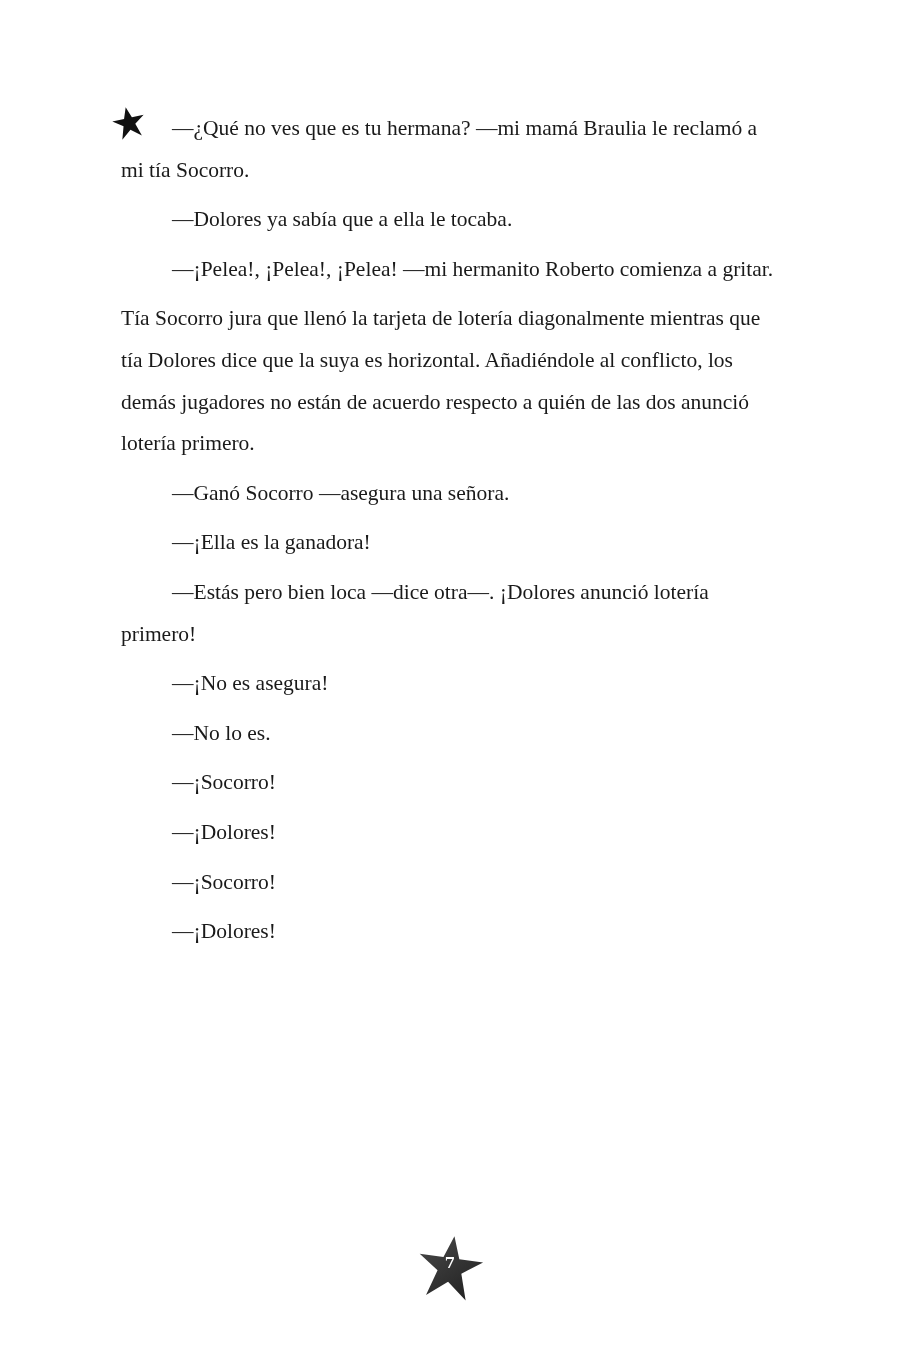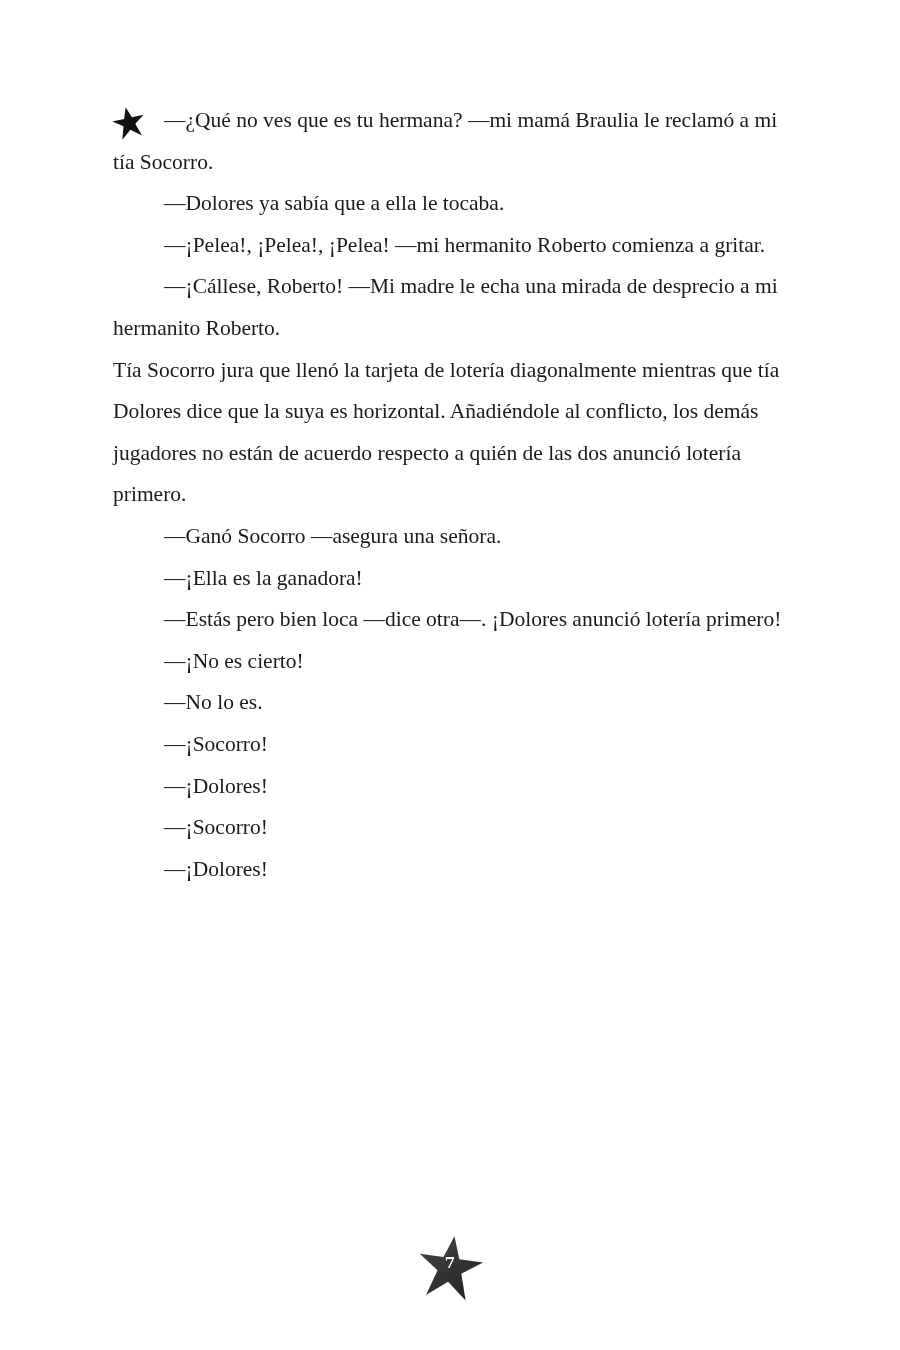--- a/index.html
+++ b/index.html
@@ -6,47 +6,46 @@
   body { width: 900px; height: 1350px; position: relative; overflow: hidden; }
   .page {
     position: absolute; left: 0; top: 0; width: 900px; height: 1350px;
     font-family: "Liberation Serif", "DejaVu Serif", serif;
     color: #1a1a1a;
   }
   .text-block {
     position: absolute; left: 113px; top: 100px; width: 670px;
     font-size: 21.5px; line-height: 41.6px;
   }
-  .p { margin: 0; padding: 0; }
+  .p { margin: 8px; padding: 0; }
   .indent { text-indent: 51px; }
   .corner-star { position: absolute; left: 112px; top: 106px; width: 34px; height: 34px; }
   .page-star { position: absolute; left: 416px; top: 1234px; width: 68px; height: 68px; }
   .page-number {
     position: absolute; left: 416px; top: 1254px; width: 68px; text-align: center;
     font-family: "DejaVu Serif", serif; font-weight: bold; font-size: 15px; color: #ffffff;
   }
 </style>
 </head>
 <body>
 
 <div class="page">
   <svg class="corner-star" viewBox="0 0 34 34">
     <polygon points="17,1 21,12 33,12 23,19 27,32 17,24 7,32 11,19 1,12 13,12" fill="#111111" transform="rotate(-12 17 17)"></polygon>
   </svg>
 
   <div class="text-block">
     <p class="p indent">—¿Qué no ves que es tu hermana? —mi mamá Braulia le reclamó a mi tía Socorro.</p>
     <p class="p indent">—Dolores ya sabía que a ella le tocaba.</p>
     <p class="p indent">—¡Pelea!, ¡Pelea!, ¡Pelea! —mi hermanito Roberto comienza a gritar.</p>
-    <p class="p indent">—¡Cállese, Roberto! —Mi madre le echa una mirada de desprecio a mi hermanito Roberto.</p>
     <p class="p">Tía Socorro jura que llenó la tarjeta de lotería diagonalmente mientras que tía Dolores dice que la suya es horizontal. Añadiéndole al conflicto, los demás jugadores no están de acuerdo respecto a quién de las dos anunció lotería primero.</p>
     <p class="p indent">—Ganó Socorro —asegura una señora.</p>
     <p class="p indent">—¡Ella es la ganadora!</p>
     <p class="p indent">—Estás pero bien loca —dice otra—. ¡Dolores anunció lotería primero!</p>
-    <p class="p indent">—¡No es cierto!</p>
+    <p class="p indent">—¡No es asegura!</p>
     <p class="p indent">—No lo es.</p>
     <p class="p indent">—¡Socorro!</p>
     <p class="p indent">—¡Dolores!</p>
     <p class="p indent">—¡Socorro!</p>
     <p class="p indent">—¡Dolores!</p>
   </div>
 
   <svg class="page-star" viewBox="0 0 68 68">
     <defs>
       <linearGradient id="sg" x1="0" y1="0" x2="1" y2="1">

